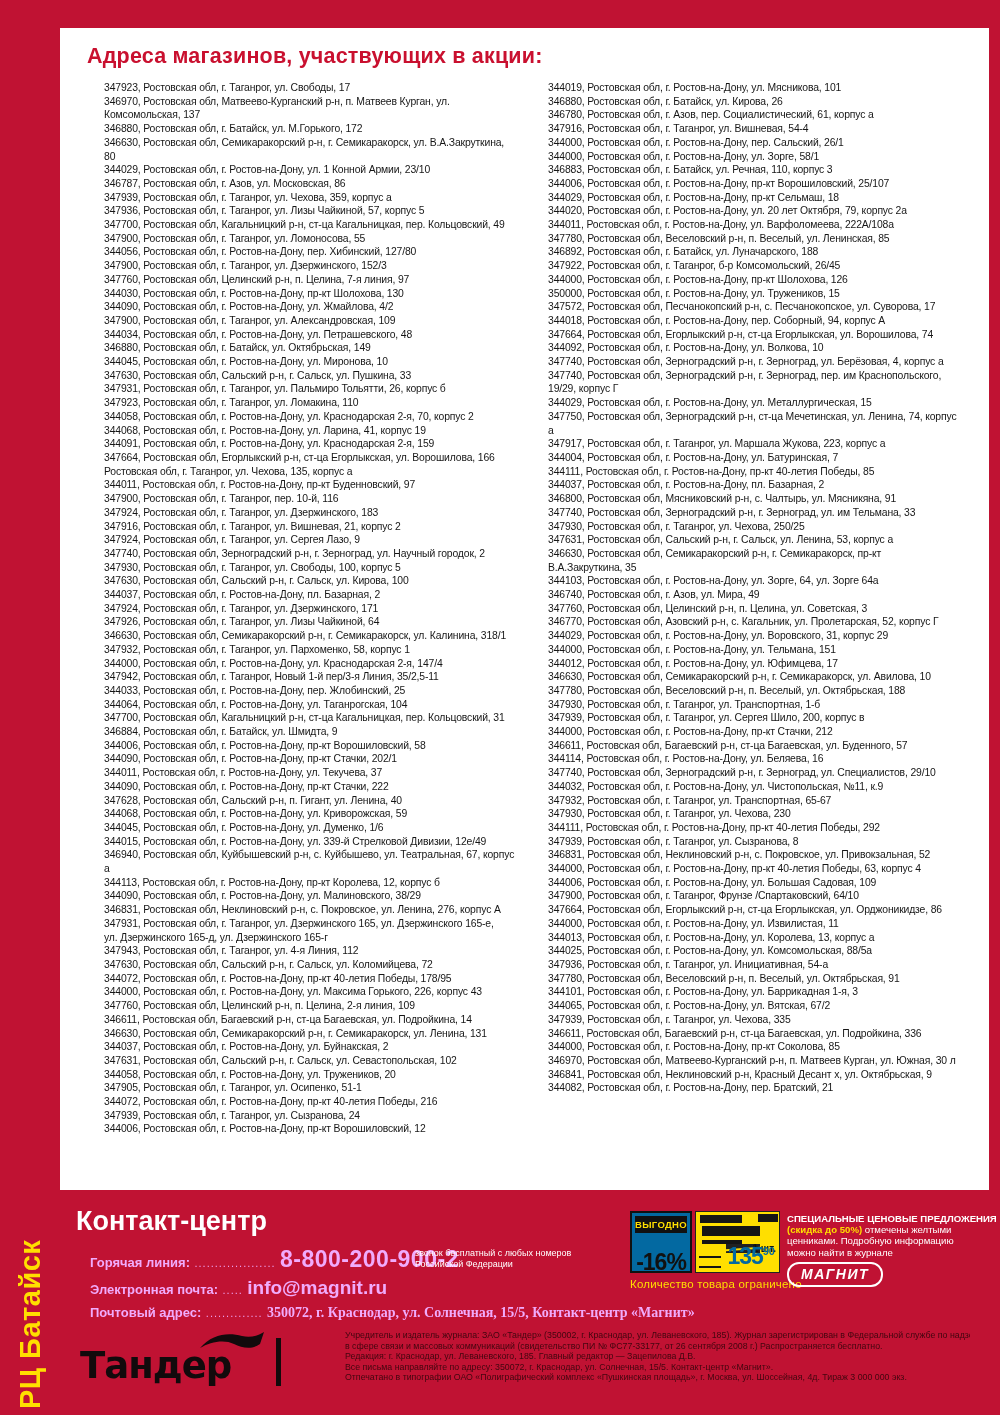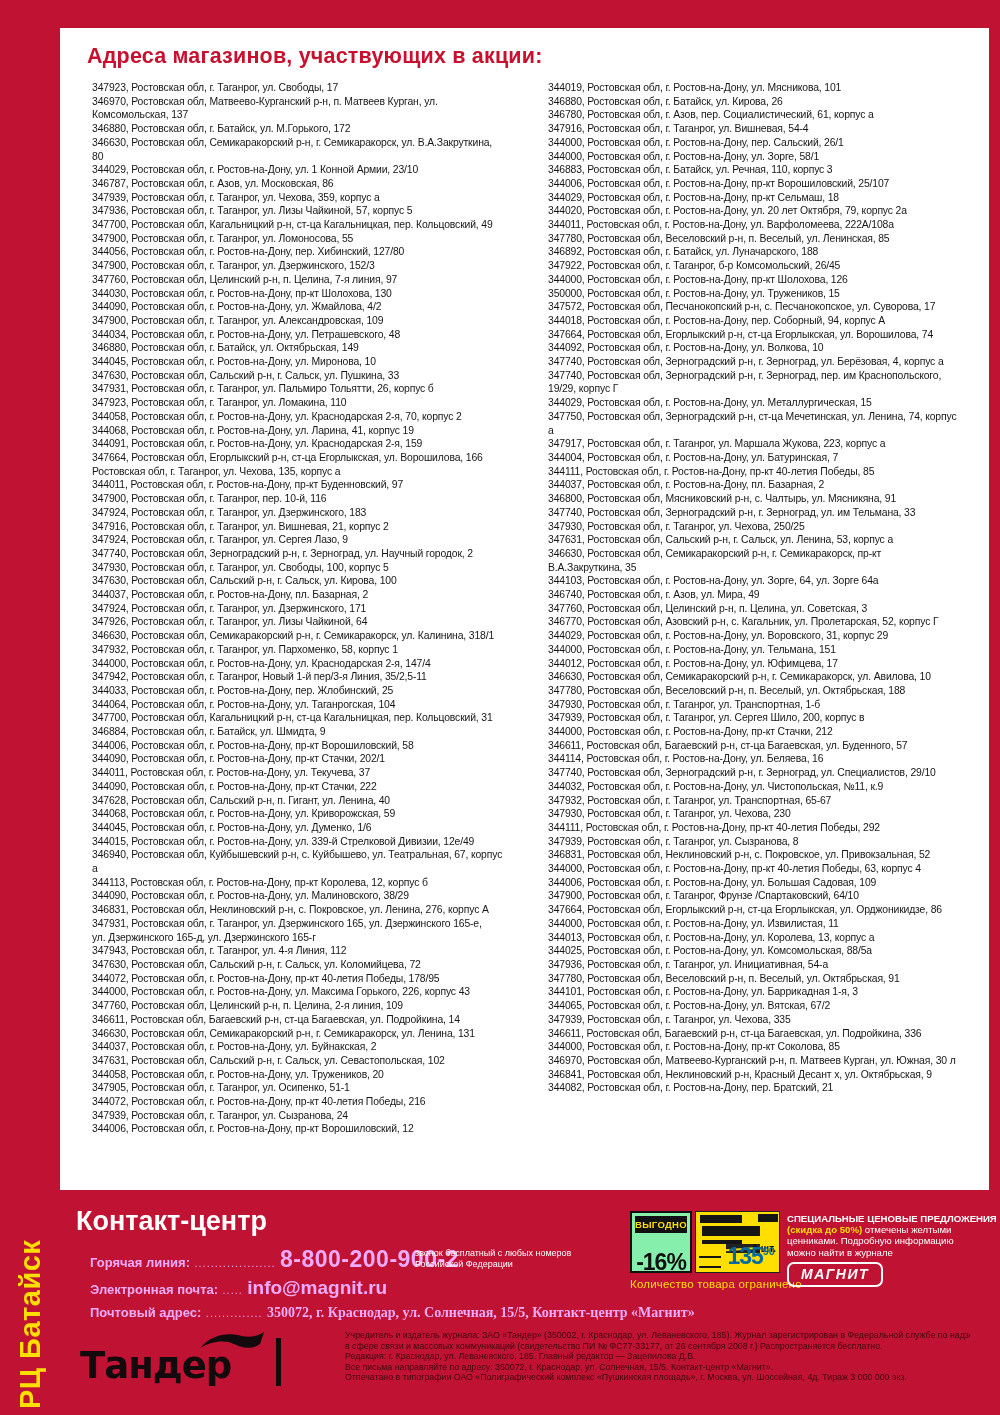--- a/index.html
+++ b/index.html
@@ -2,21 +2,21 @@
 <html><head>
 <meta charset="utf-8">
 <style>
   * { margin:0; padding:0; box-sizing:border-box; }
   body { width:1000px; height:1415px; font-family:"Liberation Sans", sans-serif; }
   .page { position:relative; width:1000px; height:1415px; background:#c01233; overflow:hidden; }
   .white-area { position:absolute; left:28px; top:28px; width:929px; height:1162px; background:#ffffff;margin-left:32px; }
   .doc-title { position:absolute; left:27px; top:16px; font-size:21.5px; font-weight:bold; color:#c9102f; letter-spacing:0.2px; }
   .addr-col { position:absolute; top:53px; width:460px; color:#161616; }
   .addr-col .addr-line { font-size:10.4px; line-height:13.7px; letter-spacing:-0.15px; white-space:nowrap; }
-  .col-left { left:32px; }
+  .col-left { left:44px; }
   .col-right { left:488px; }
 
   
   .footer { position:absolute; left:0; top:1190px; width:1000px; height:225px; color:#fff; }
   .rc-label { position:absolute; left:14px; top:1234px; height:175px; writing-mode:vertical-rl; transform:rotate(180deg); font-size:29px; font-weight:bold; color:#ffdf00; letter-spacing:0.5px; }
   .cc-title { position:absolute; left:76px; top:1206px; font-size:27px; font-weight:bold; color:#ffffff; }
   .cc-row { position:absolute; left:78px; color:#f0abfc; white-space:nowrap;margin-left:12px; }
   .cc-row .lbl { font-size:13px; font-weight:bold; vertical-align:baseline; }
   .cc-row .dots { font-size:11px; letter-spacing:1px; opacity:0.9; }
   .row-hotline { top:1246px; }
@@ -29,42 +29,42 @@
 
   .tander { position:absolute; left:80px; top:1330px; width:210px; height:62px; }
   .tander .word { position:absolute; left:0; top:14px; font-size:37px; font-weight:bold; color:#120a0c; letter-spacing:-1px; font-family:"DejaVu Sans", sans-serif; }
   .tander .flag { position:absolute; left:118px; top:0px; width:70px; height:26px; }
   .tander .bar { position:absolute; left:196px; top:8px; width:5px; height:48px; background:#120a0c; }
 
   .legal { position:absolute; left:345px; top:1330px; width:625px; color:#41060f; font-size:8.8px; line-height:10.6px; }
   .legal .legal-line { white-space:nowrap; overflow:hidden; }
 
   .promo { position:absolute; left:630px; top:1211px; width:150px; height:62px; }
-  .promo-left { position:absolute; left:0; top:0; width:62px; height:62px; background:#86efac; border:2px solid #111; }
+  .promo-left { position:absolute; left:0; top:0; width:62px; height:62px; background:#0369a1; border:2px solid #111; }
   .promo-word { margin:3px 3px 0 3px; background:#111; color:#ffdf00; font-size:9.5px; font-weight:bold; text-align:center; padding:3px 0; letter-spacing:0.3px; }
   .promo-discount { color:#111; font-size:23px; font-weight:bold; text-align:center; margin-top:16px; letter-spacing:-1px; }
   .promo-right { position:absolute; left:65px; top:0; width:85px; height:62px; background:#ffdf00; border:1px solid #222; overflow:hidden; }
   .promo-right .bar { position:absolute; background:#151515; }
   .b1 { left:4px; top:3px; width:42px; height:8px; }
   .b2 { left:62px; top:2px; width:20px; height:8px; }
   .b3 { left:6px; top:14px; width:58px; height:10px; }
   .b4 { left:6px; top:28px; width:40px; height:4px; }
   .strike-price { position:absolute; left:30px; top:32px; width:34px; height:9px; background:#222;
     -webkit-mask:linear-gradient(#000 0 0); }
   .strike-line { position:absolute; left:26px; top:36px; width:44px; height:2px; background:#ffdf00; transform:rotate(-4deg); }
   .tag-unit { position:absolute; right:3px; top:31px; font-size:10px; color:#111; font-weight:bold;margin-left:40px; }
   .tag-price { position:absolute; right:4px; bottom:2px; color:#0369a1; font-weight:bold; font-size:23px; letter-spacing:-1px; }
   .tag-price sup { font-size:11px; letter-spacing:0; }
   .tag-mini { position:absolute; left:3px; bottom:4px; width:22px; height:12px; border-top:2px solid #151515; border-bottom:2px solid #151515; }
   .promo-caption { position:absolute; left:630px; top:1278px; font-size:11.5px; color:#ffdf00; letter-spacing:0.2px; }
 
   .offers { position:absolute; left:787px; top:1213px; width:186px; font-size:9.6px; line-height:11.2px; color:#fff; }
   .offers .l1 { font-weight:bold; white-space:nowrap; }
   .offers .disc { color:#ffdf00; font-weight:bold; }
-  .magnit-pill { position:absolute; left:787px; top:1262px; border:2.5px solid #fff; border-radius:7px; padding:2px 12px 3px 12px; color:#fff; font-size:14px; font-weight:bold; font-style:italic; letter-spacing:1.5px; display:inline-block; }
+  .magnit-pill { position:absolute; left:787px; top:1262px; border:2.5px solid #fff; border-radius:12px; padding:2px 12px 3px 12px; color:#fff; font-size:14px; font-weight:bold; font-style:italic; letter-spacing:1.5px; display:inline-block; }
 </style>
 </head>
 <body>
 
 <div class="page">
 
   <div class="white-area">
     <div class="doc-title">Адреса магазинов, участвующих в акции:</div>
     <div class="addr-col col-left">
         <div class="addr-line">347923, Ростовская обл, г. Таганрог, ул. Свободы, 17</div>

